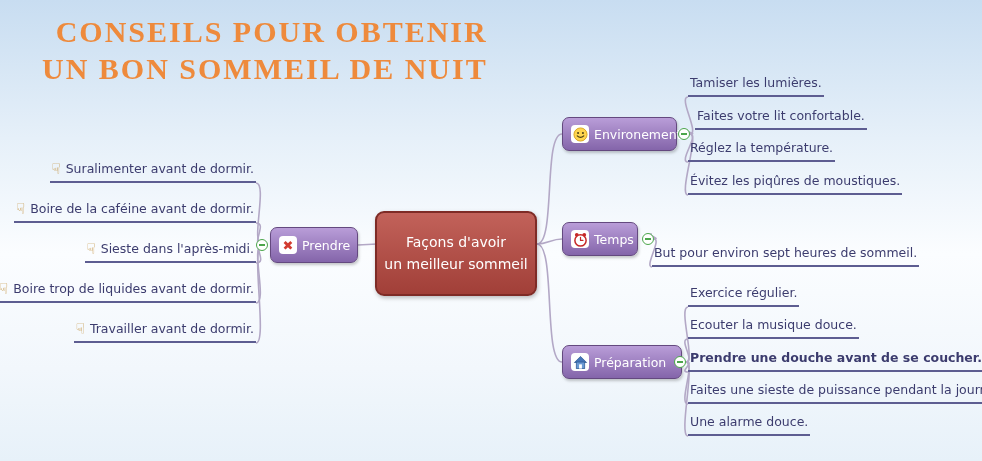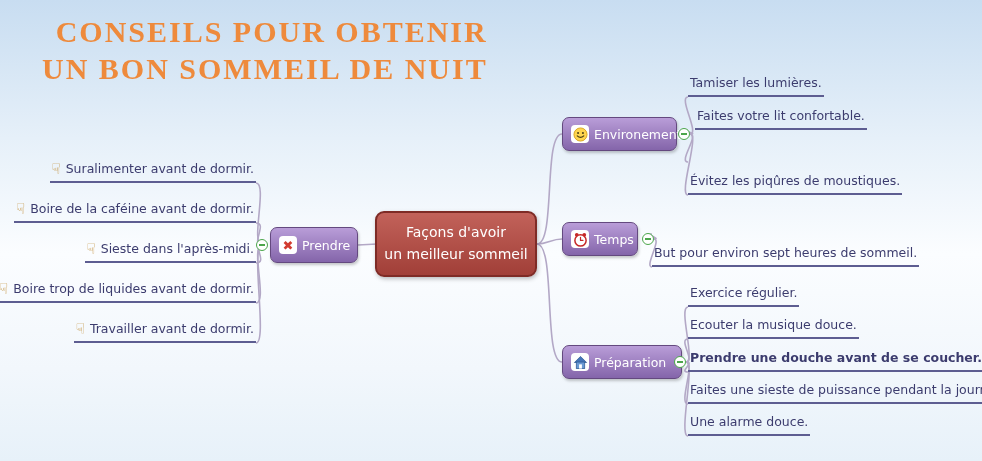--- a/index.html
+++ b/index.html
@@ -10,21 +10,21 @@
   }
   svg.links{position:absolute;left:0;top:0;pointer-events:none;}
   .title{
     position:absolute;left:42px;top:14px;
     font-family:"Liberation Serif","DejaVu Serif",serif;
     font-weight:bold;font-size:30px;line-height:1.22;letter-spacing:2px;
     color:#ee8a3c;
     text-align:right;
   }
   .center{
-    position:absolute;left:375px;top:211px;width:162px;height:66px;box-sizing:border-box;
+    position:absolute;left:375px;top:211px;width:162px;height:85px;box-sizing:border-box;
     background:linear-gradient(180deg,#c2625a,#a13f38);
     border:2px solid #7e2b26;border-radius:9px;color:#fff;
     display:flex;flex-direction:column;align-items:center;justify-content:center;
     font-size:14px;line-height:1.55;box-shadow:1px 2px 4px rgba(0,0,0,.25);
     white-space:nowrap;
   }
   .bnode{
     position:absolute;height:34px;box-sizing:border-box;
     display:flex;align-items:center;gap:5px;padding:0 8px;
     border-radius:7px;color:#fff;font-size:12.5px;white-space:nowrap;
@@ -127,20 +127,23 @@
     <span>Environement</span>
   </div>
   <div class="minus" style="left:678px;top:128px;"></div>
 
   <div class="item" style="left:688px;top:75px;">
     <span>Tamiser les lumières.</span>
   </div>
   <div class="item" style="left:688px;top:108px;margin-left:7px;">
     <span>Faites votre lit confortable.</span>
   </div>
+  <div class="item" style="left:688px;top:140px;">
+    <span>Réglez la température.</span>
+  </div>
   <div class="item" style="left:688px;top:173px;">
     <span>Évitez les piqûres de moustiques.</span>
   </div>
 
   <div class="bnode" style="left:562px;top:222px;width:76px;text-align:right;">
     <span class="icobox">
       <svg width="15" height="15" viewBox="0 0 16 16">
         <circle cx="4" cy="3" r="2" fill="#c62828"></circle>
         <circle cx="12" cy="3" r="2" fill="#c62828"></circle>
         <circle cx="8" cy="9" r="6" fill="#fff" stroke="#c62828" stroke-width="1.6"></circle>

